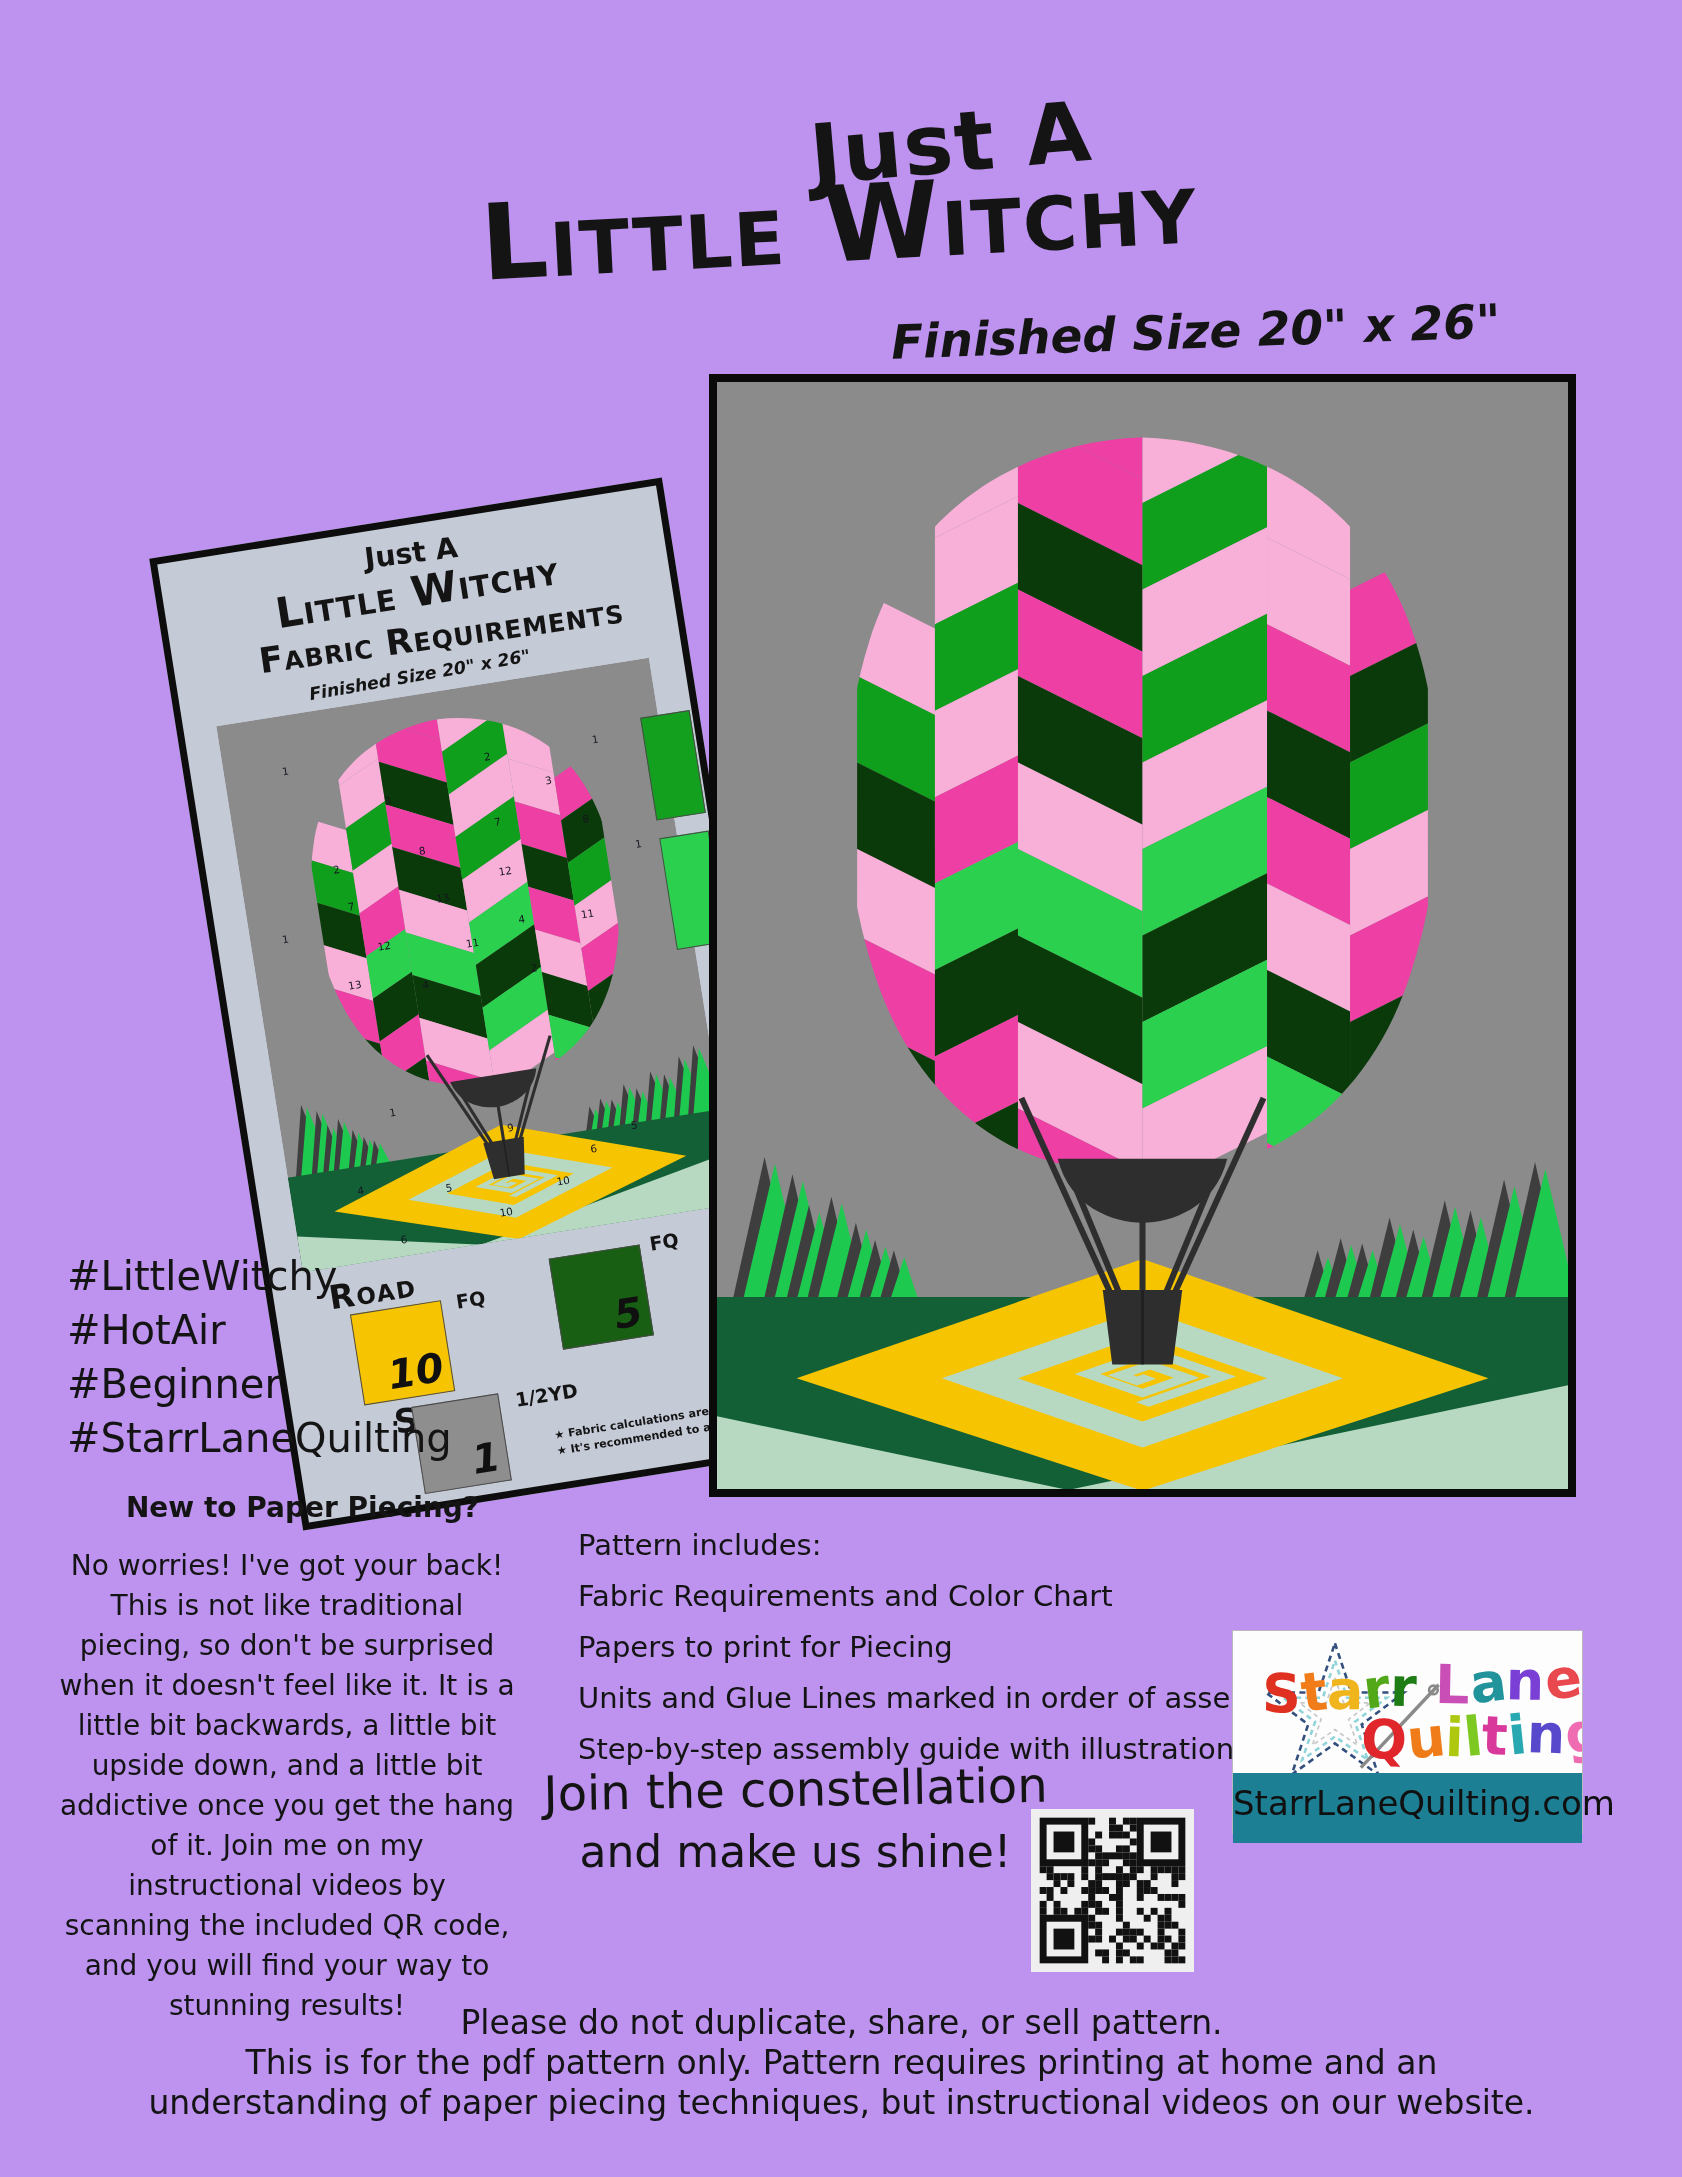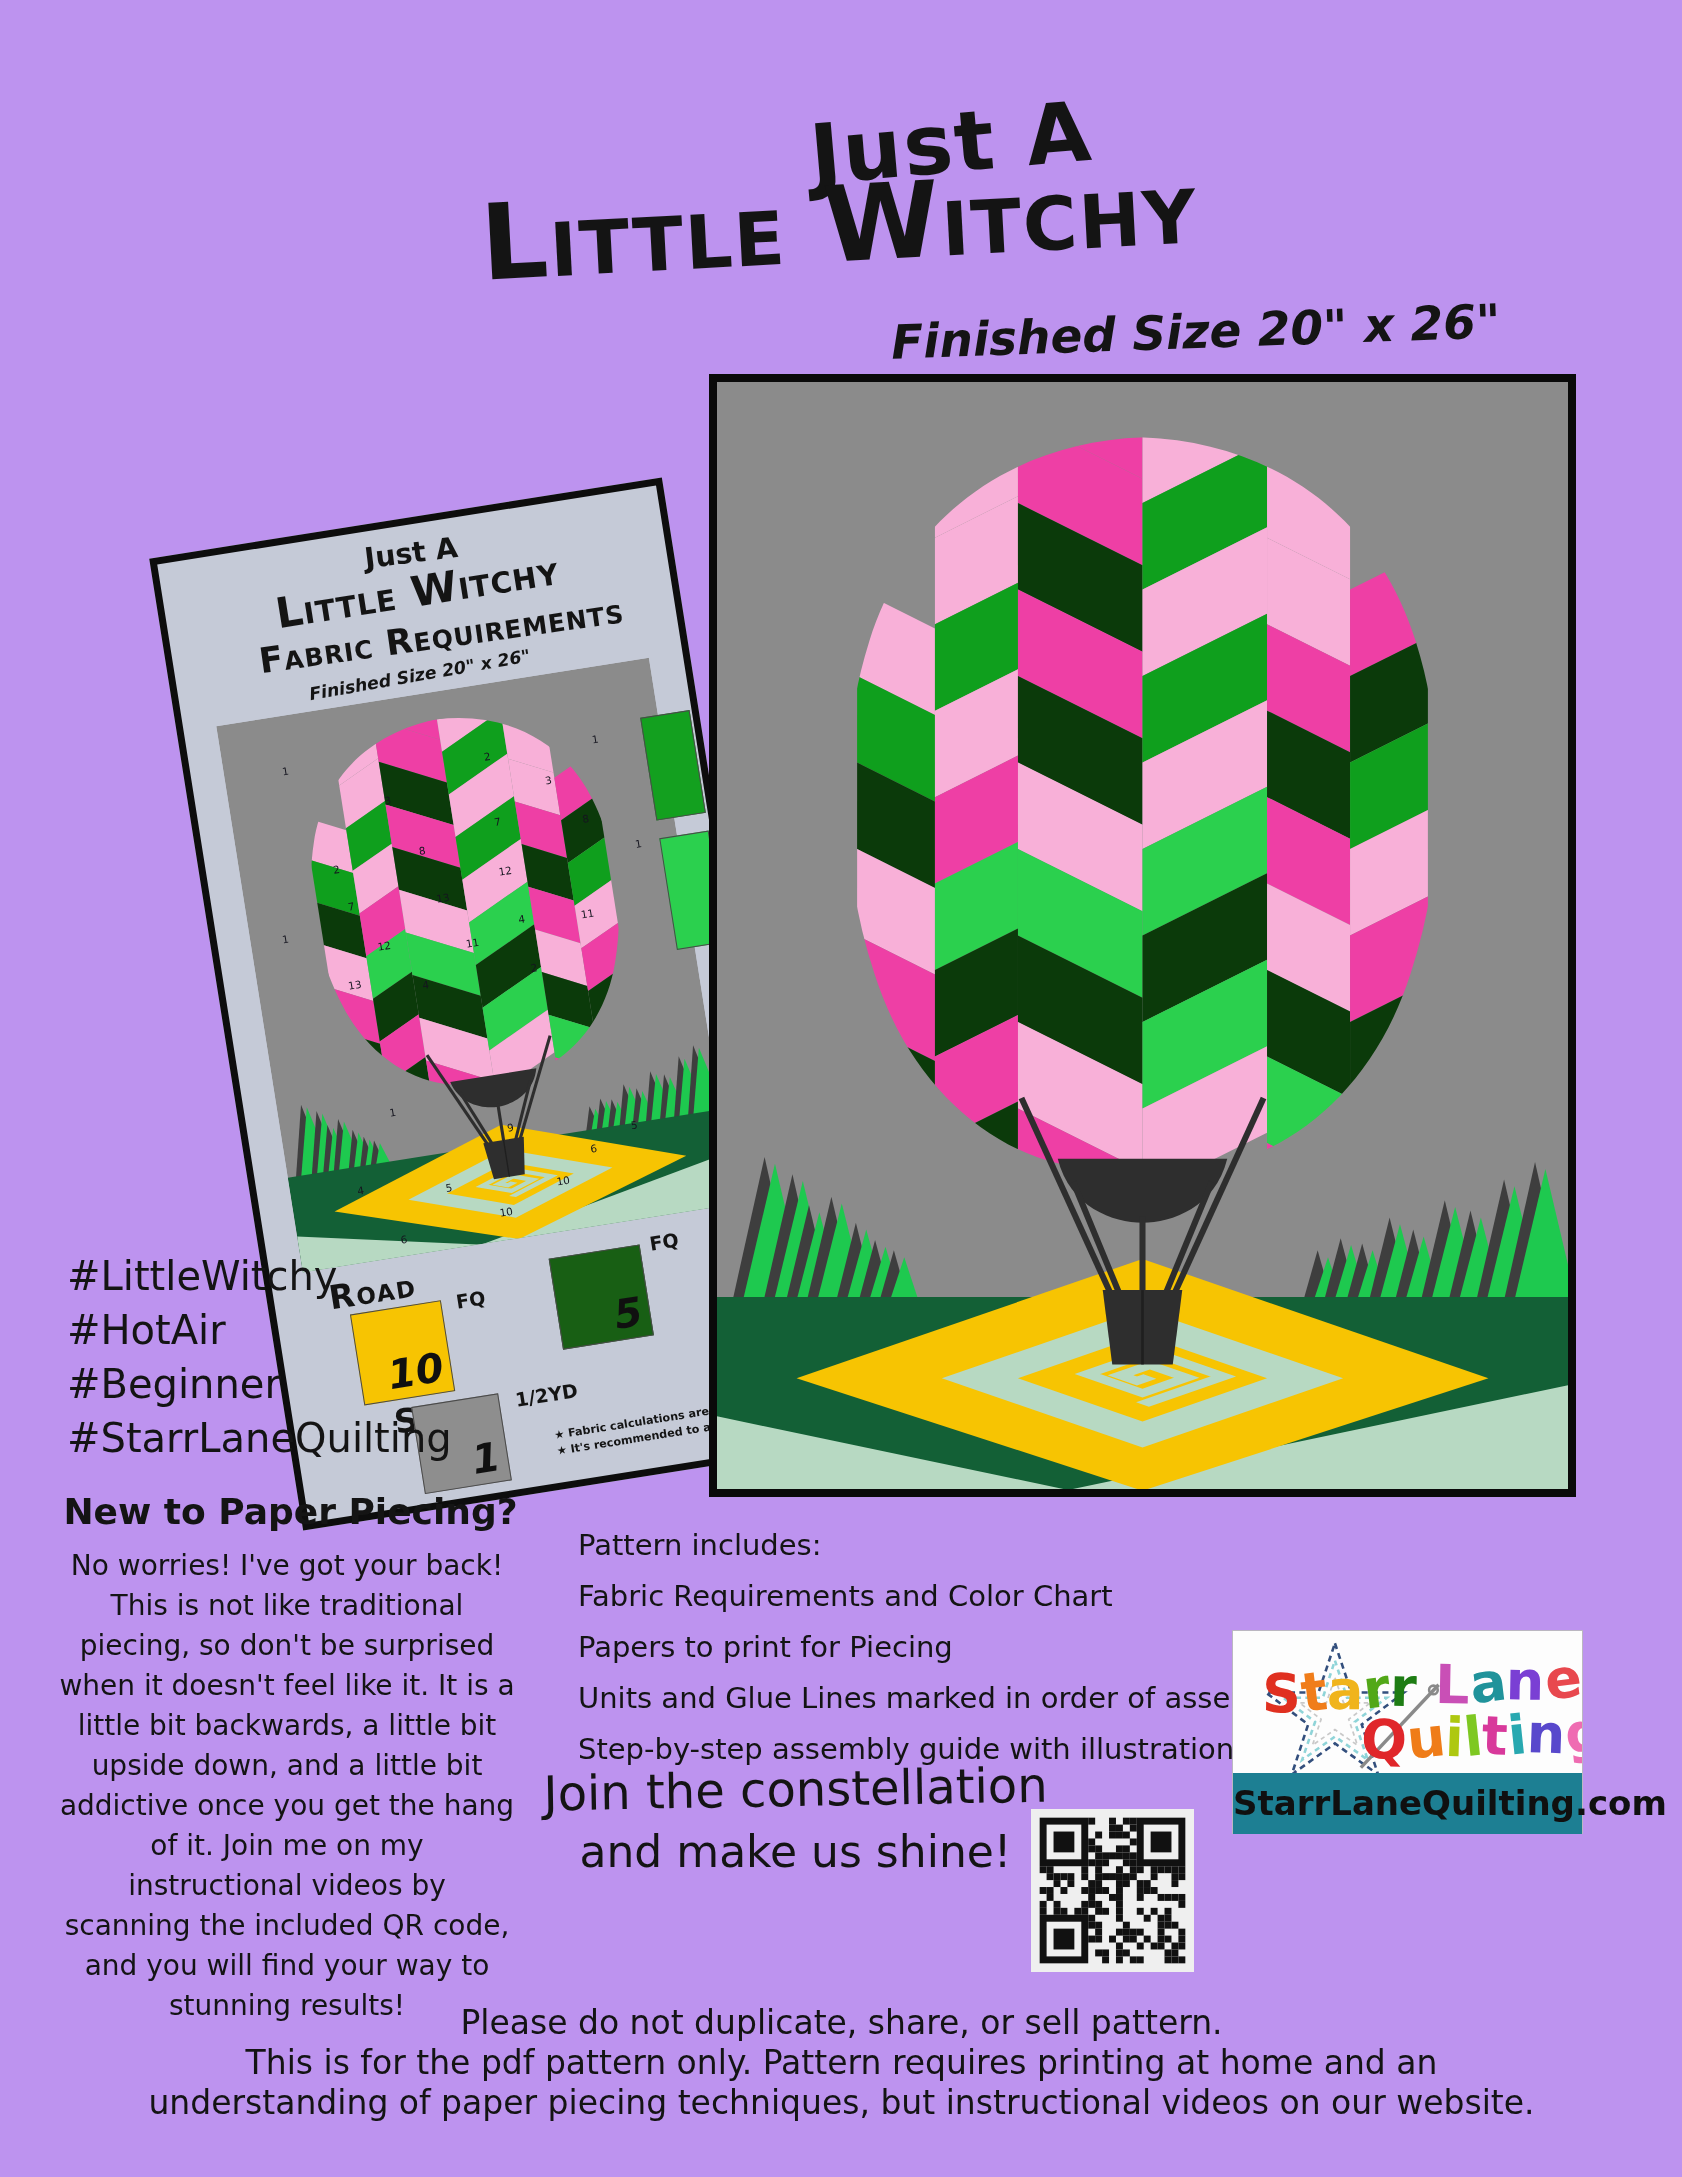--- a/index.html
+++ b/index.html
@@ -42,35 +42,35 @@
   .p2-label{position:absolute;font-size:33px;font-weight:bold;letter-spacing:1.7px;}
   .footnote{position:absolute;left:256px;top:915px;width:233px;font-size:11.2px;font-weight:bold;line-height:15.6px;}
 
   
   .panel{left:709px;top:374px;width:851px;height:1107px;background:#8b8b8b;
          border:8.6px solid #0a0a0a;z-index:2;}
   .panel svg{position:absolute;left:0;top:0;width:100%;height:100%;}
 
   
   .hashtags{left:67px;top:1249px;font-size:40px;line-height:54px;z-index:3;}
-  .new-head{left:31px;top:1491px;width:519px;font-size:36px;font-weight:bold;z-index:3;}
+  .new-head{left:43px;top:1491px;width:519px;font-size:28px;font-weight:bold;z-index:3;}
   .new-body{left:19px;top:1546px;width:536px;font-size:28px;line-height:40px;z-index:3;}
   .includes{left:578px;top:1520px;font-size:29px;line-height:51px;z-index:3;}
   .join1{left:536px;top:1761px;width:519px;font-size:48px;font-weight:500;transform:rotate(-1deg);z-index:3;}
   .join2{left:536px;top:1826px;width:519px;font-size:44px;font-weight:500;z-index:3;}
 
   
   .qr{left:1031px;top:1809px;width:163px;height:163px;background:#efefef;z-index:3;}
   .qr svg{position:absolute;left:0;top:0;}
 
   
   .logo{left:1233px;top:1631px;width:349px;height:202px;z-index:3;box-shadow:0 0 0 0.9px #bbb;}
   .logo-white{position:absolute;left:0;top:0;width:349px;height:142px;background:#fdfdfd;overflow:hidden;}
-  .logo-bar{position:absolute;left:0;top:142px;width:349px;height:61px;background:#1d7f93;
-            font-size:34px;font-weight:700;color:#101010;text-align:center;line-height:61px;}
+  .logo-bar{position:absolute;left:0;top:142px;width:349px;height:70px;background:#1d7f93;
+            font-size:34px;font-weight:400;color:#101010;text-align:center;line-height:61px;}
   .logo-word{position:absolute;white-space:nowrap;}
   .logo-word span{display:inline-block;font-size:54px;font-weight:bold;}
   #logo-word1{left:29px;top:24px;transform:rotate(-3deg);}
   #logo-word2{left:128px;top:74px;transform:rotate(-2deg);}
 
   .footer{left:0;top:2003px;width:1683px;font-size:33px;line-height:40px;z-index:3;}
 </style>
 </head>
 <body>
 

